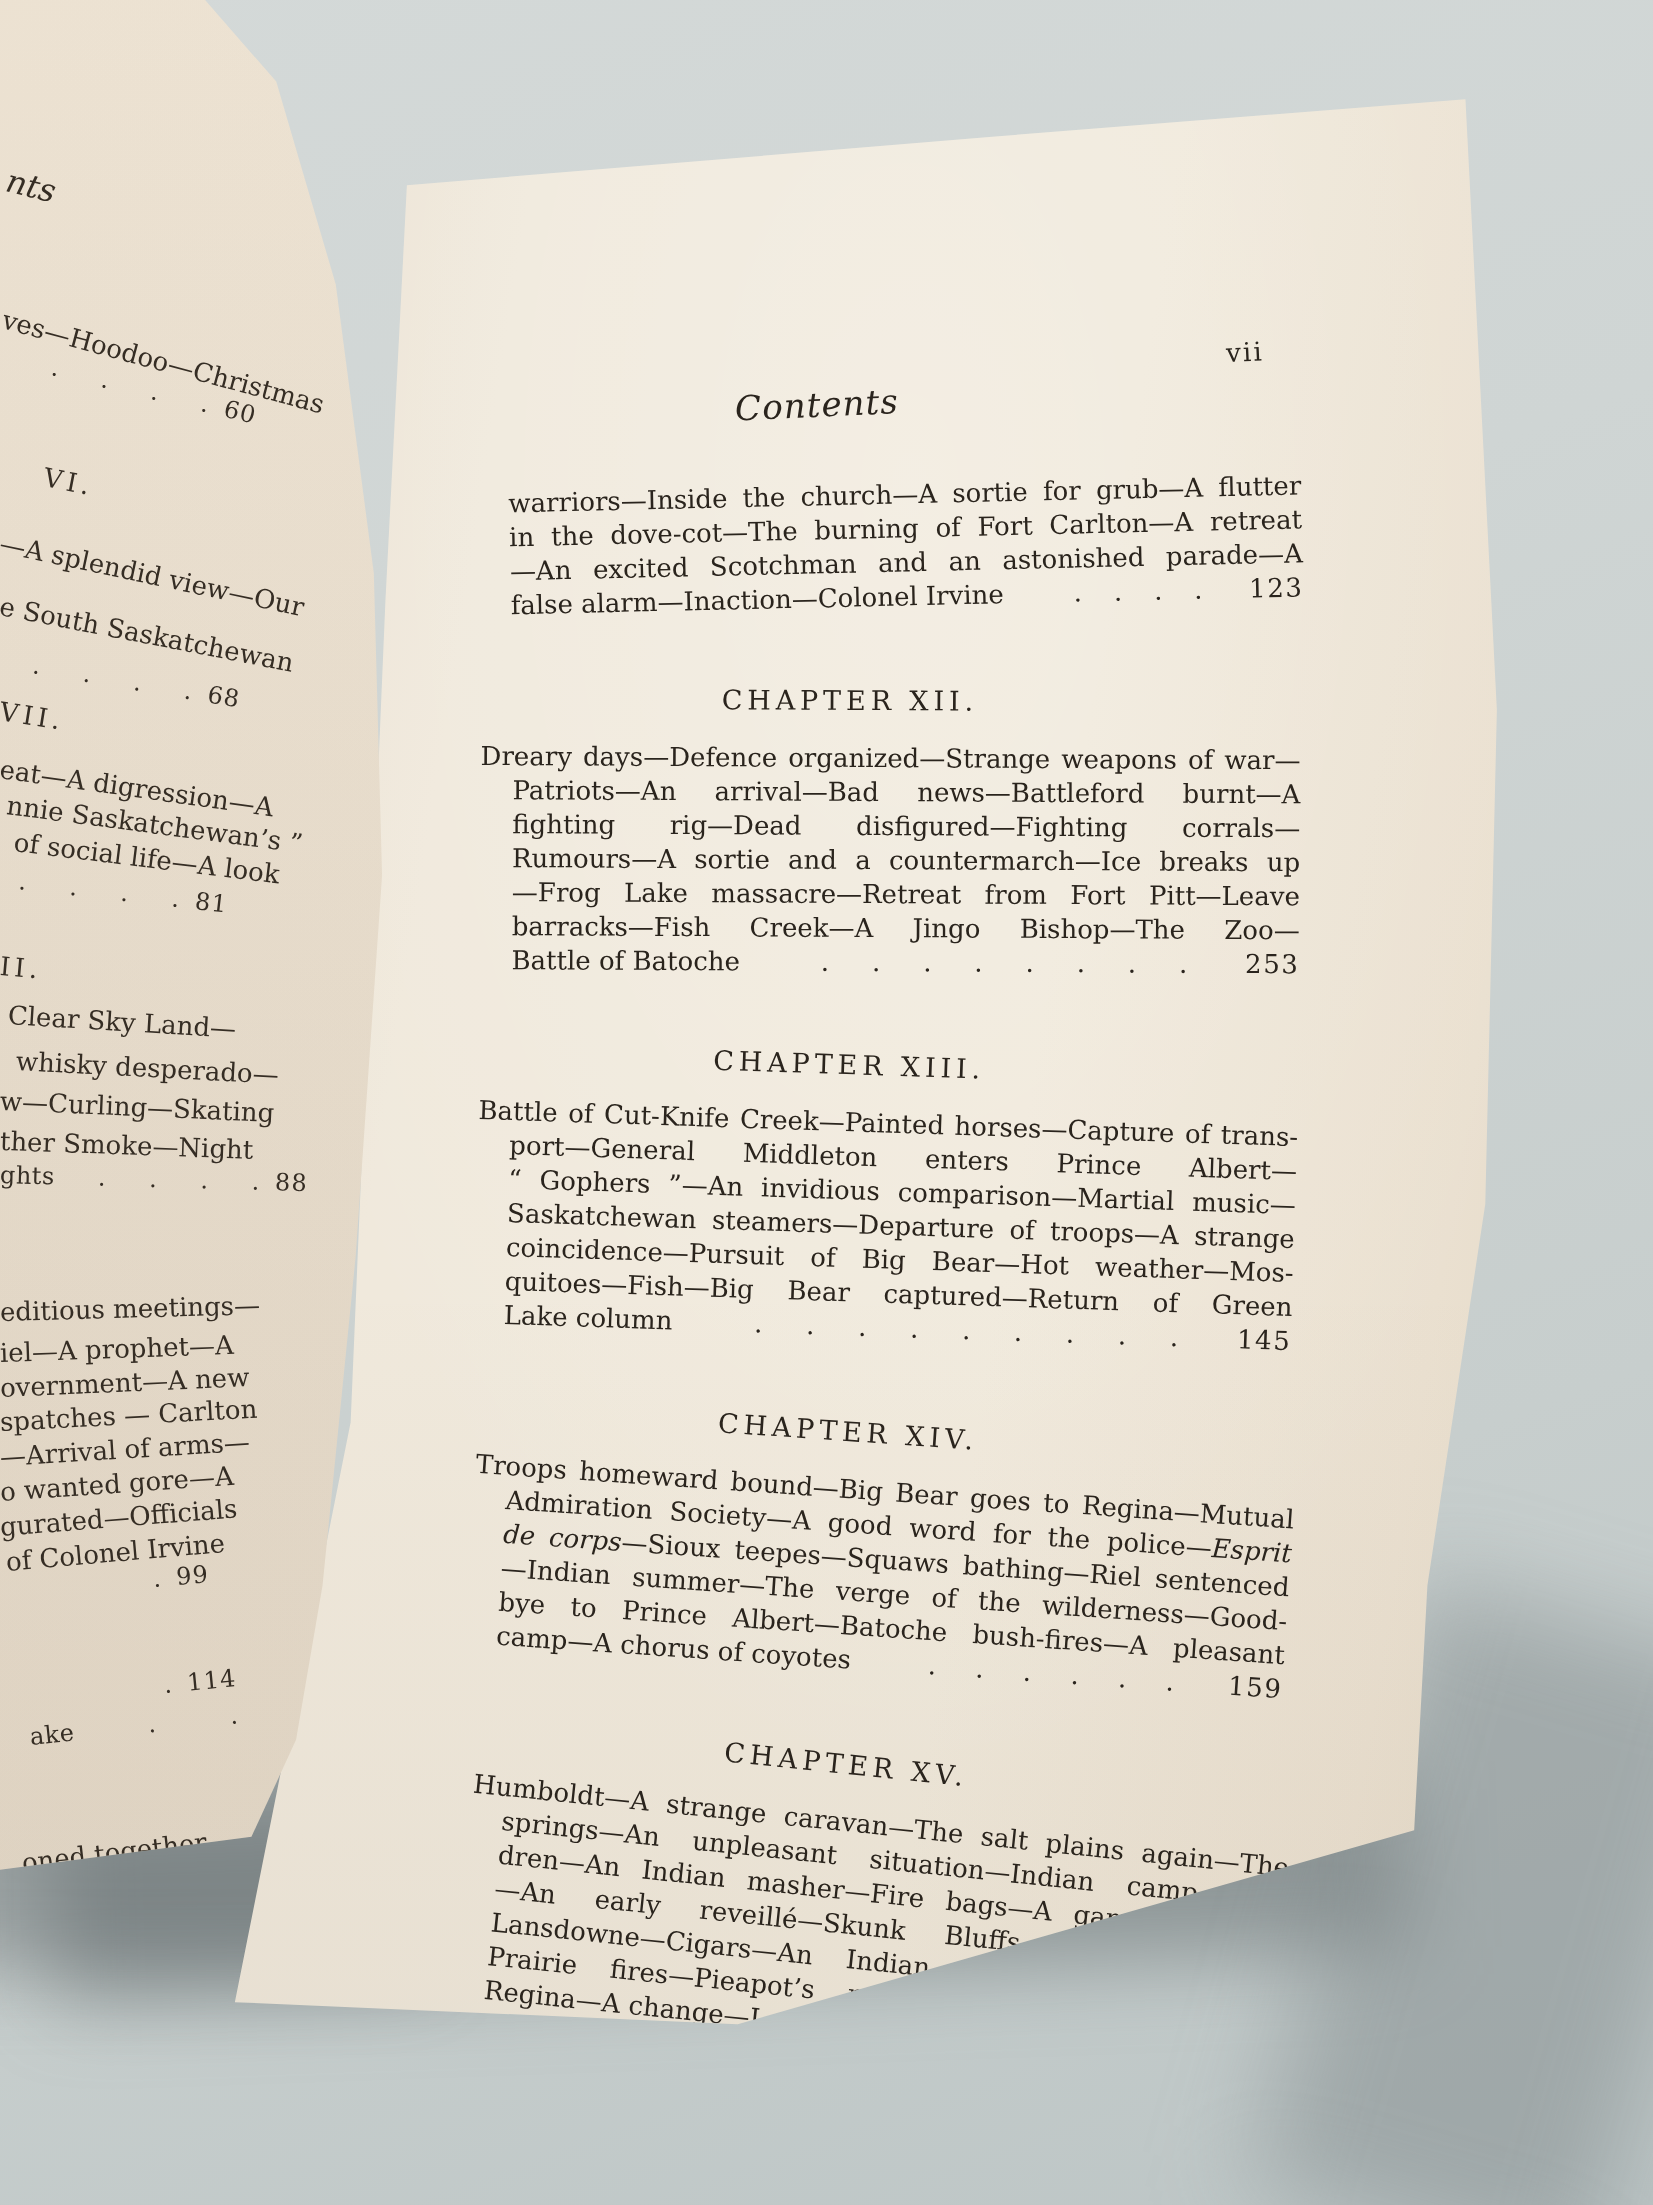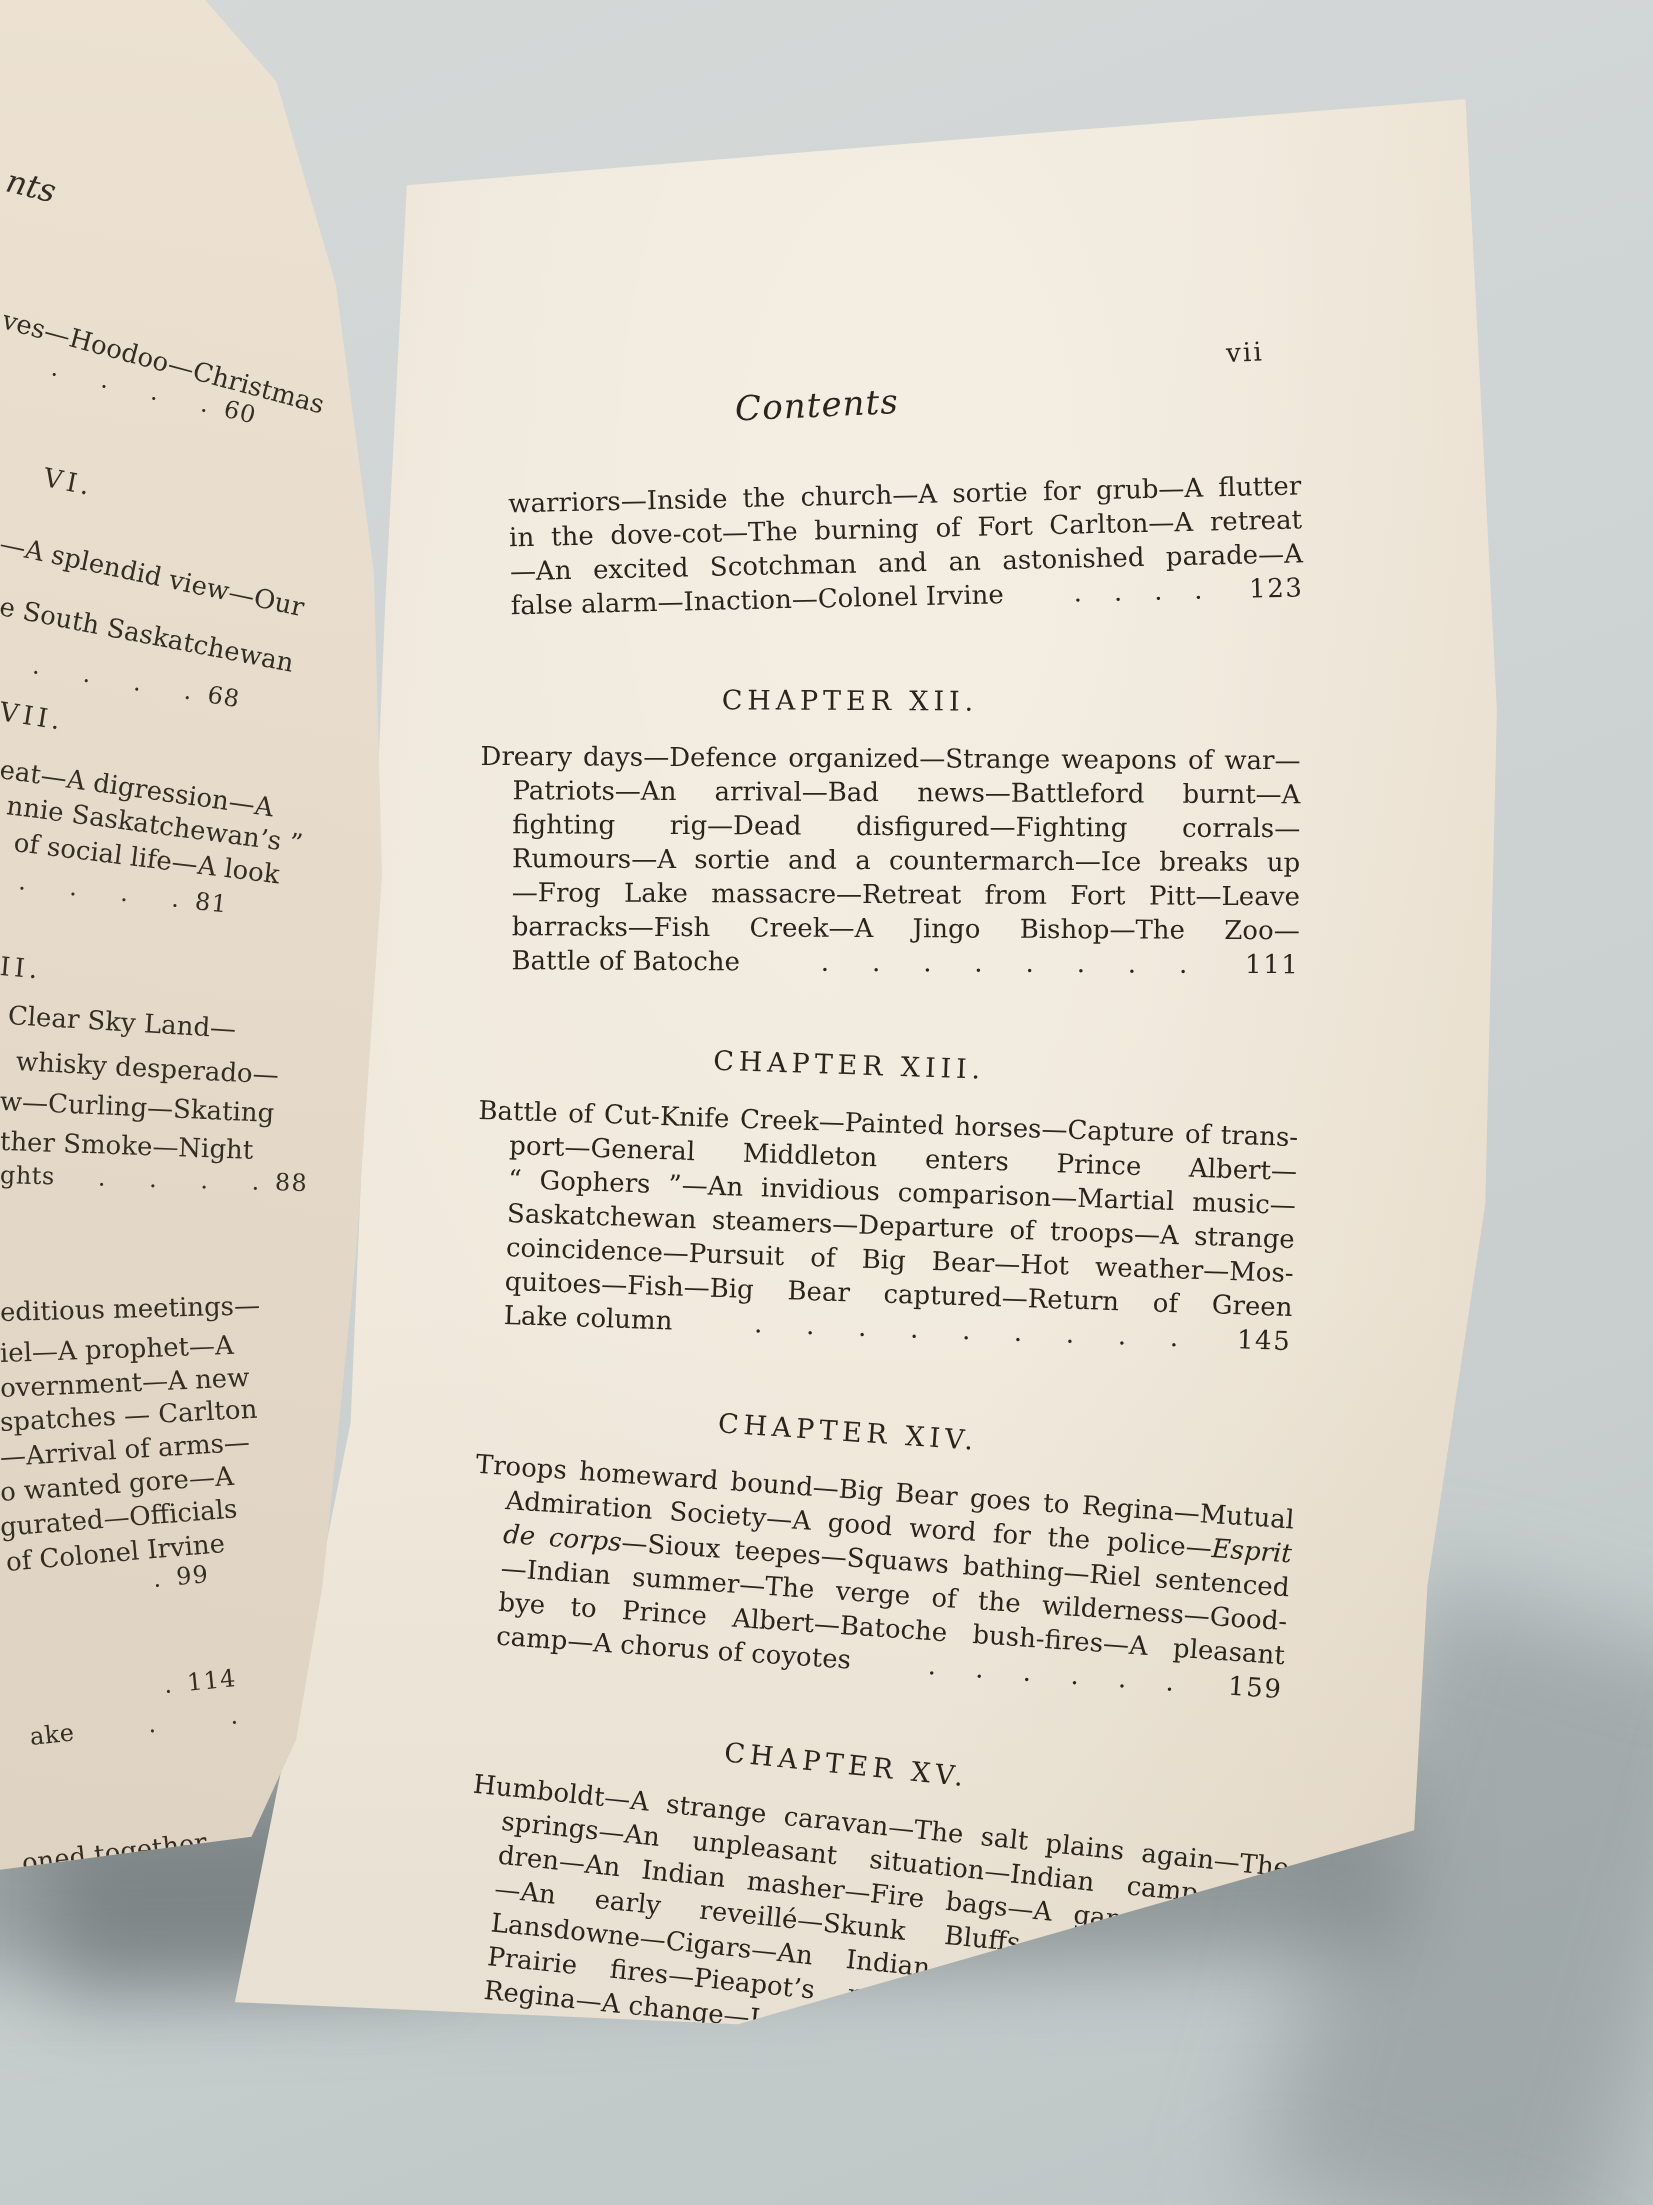--- a/index.html
+++ b/index.html
@@ -128,21 +128,21 @@
             <span class="dots">
               <b>.</b>
               <b>.</b>
               <b>.</b>
               <b>.</b>
               <b>.</b>
               <b>.</b>
               <b>.</b>
               <b>.</b>
             </span>
-            <span class="pg">111</span>
+            <span class="pg">253</span>
           </div>
         </div>
         <div class="bl bl3">
           <div class="ch">CHAPTER XIII.</div>
           <div class="ln">Battle of Cut-Knife Creek—Painted horses—Capture of trans-</div>
           <div class="ln ind">port—General Middleton enters Prince Albert—</div>
           <div class="ln ind">“ Gophers ”—An invidious comparison—Martial music—</div>
           <div class="ln ind">Saskatchewan steamers—Departure of troops—A strange</div>
           <div class="ln ind">coincidence—Pursuit of Big Bear—Hot weather—Mos-</div>
           <div class="ln ind">quitoes—Fish—Big Bear captured—Return of Green</div>

